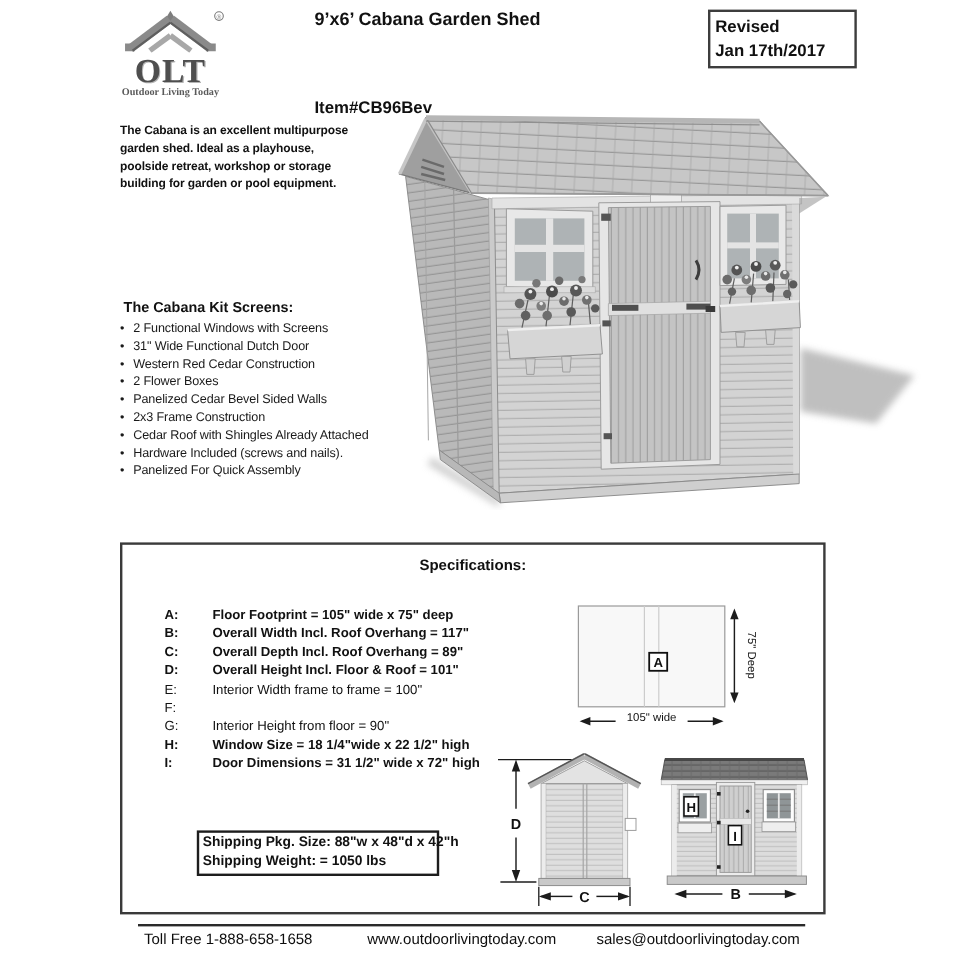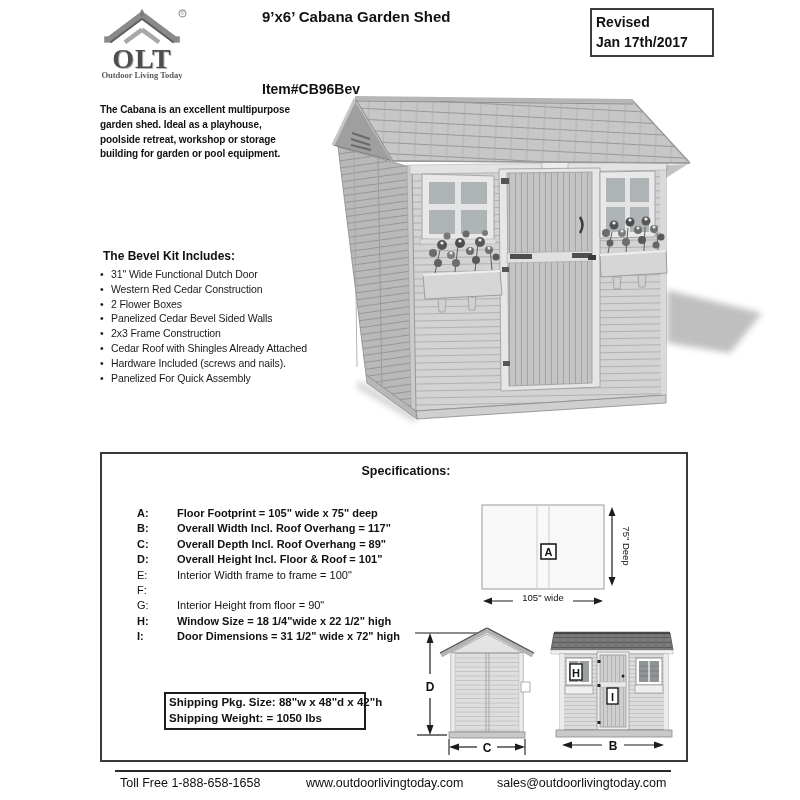--- a/index.html
+++ b/index.html
@@ -22,21 +22,21 @@
   .descr{left:100px;top:103px;width:230px;font-size:10px;font-weight:bold;
          line-height:14.8px;letter-spacing:-0.1px;white-space:pre-line;}
   .kit-head{left:103px;top:249px;font-size:12px;font-weight:bold;}
   .kit-list{left:100px;top:267px;width:240px;list-style:none;margin:0;padding:0;
             font-size:10.5px;line-height:14.8px;letter-spacing:-0.1px;color:#1a1a1a;}
   .kit-list li{padding-left:11px;position:relative;white-space:nowrap;}
   .kit-list li::before{content:"•";position:absolute;left:0;top:0;}
 
   
   .spec-box{left:100px;top:452px;width:584px;height:306px;border:2px solid #3a3a3a;}
-  .spec-head{left:0;top:10px;width:100%;text-align:center;font-size:12.5px;font-weight:bold;padding-left:12px;}
+  .spec-head{left:0;top:10px;width:100%;text-align:center;font-size:12.5px;font-weight:bold;}
   .spec-rows{left:35px;top:52px;font-size:11px;line-height:15.4px;}
   .spec-row{display:flex;white-space:nowrap;}
   .spec-row .ltr{width:40px;}
   .spec-row.strong{font-weight:bold;}
 
   .ship-box{left:62px;top:238px;width:192px;border:2px solid #1d1d1d;
             padding:1px 3px 2px 3px;font-size:11.5px;font-weight:bold;line-height:15.5px;white-space:nowrap;}
 
   .footer-line{left:115px;top:770px;width:556px;border-top:2px solid #2a2a2a;height:0;}
   .footer-text{top:776px;font-size:12.5px;white-space:nowrap;color:#0d0d0d;}
@@ -69,22 +69,23 @@
 <div class="abs revised-box">
   <div>Revised</div>
   <div>Jan 17th/2017</div>
 </div>
 
 <div class="abs descr">The Cabana is an excellent multipurpose
 garden shed. Ideal as a playhouse,
 poolside retreat, workshop or storage
 building for garden or pool equipment.</div>
 
-<div class="abs kit-head">The Bevel Kit Includes:</div>
+<div class="abs kit-head">The Cabana Kit Screens:</div>
 <ul class="abs kit-list">
+  <li>2 Functional Windows with Screens</li>
   <li>31" Wide Functional Dutch Door</li>
   <li>Western Red Cedar Construction</li>
   <li>2 Flower Boxes</li>
   <li>Panelized Cedar Bevel Sided Walls</li>
   <li>2x3 Frame Construction</li>
   <li>Cedar Roof with Shingles Already Attached</li>
   <li>Hardware Included (screws and nails).</li>
   <li>Panelized For Quick Assembly</li>
 </ul>
 

